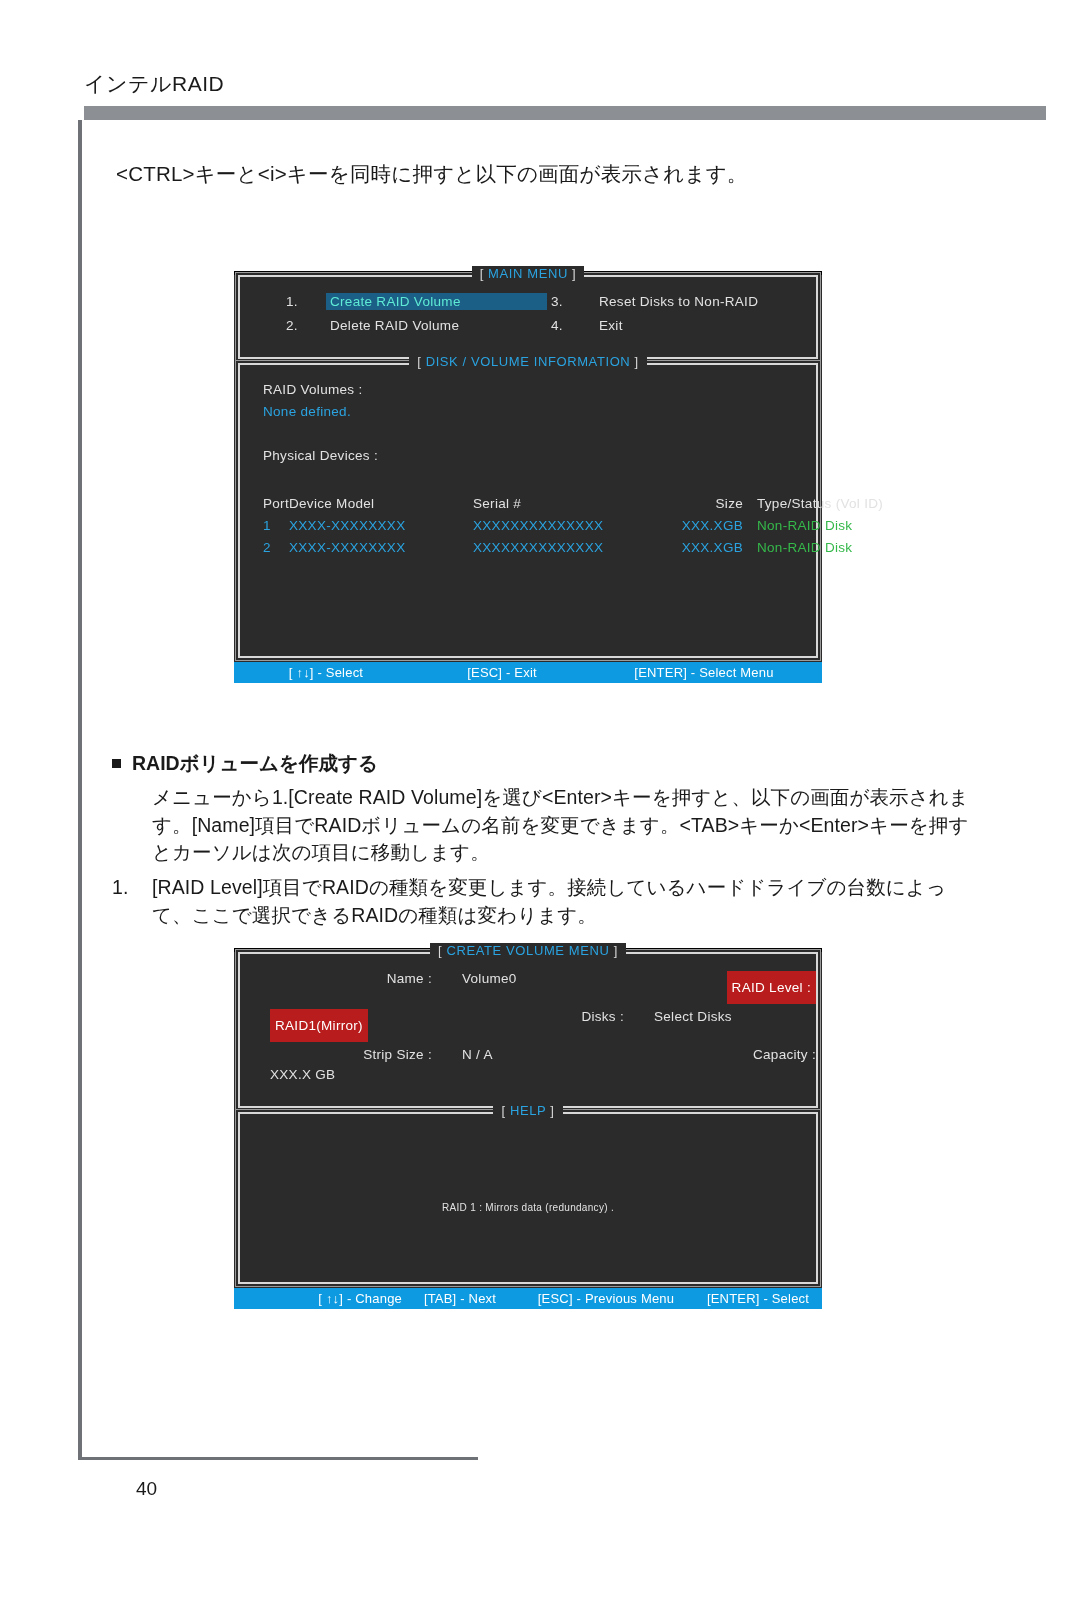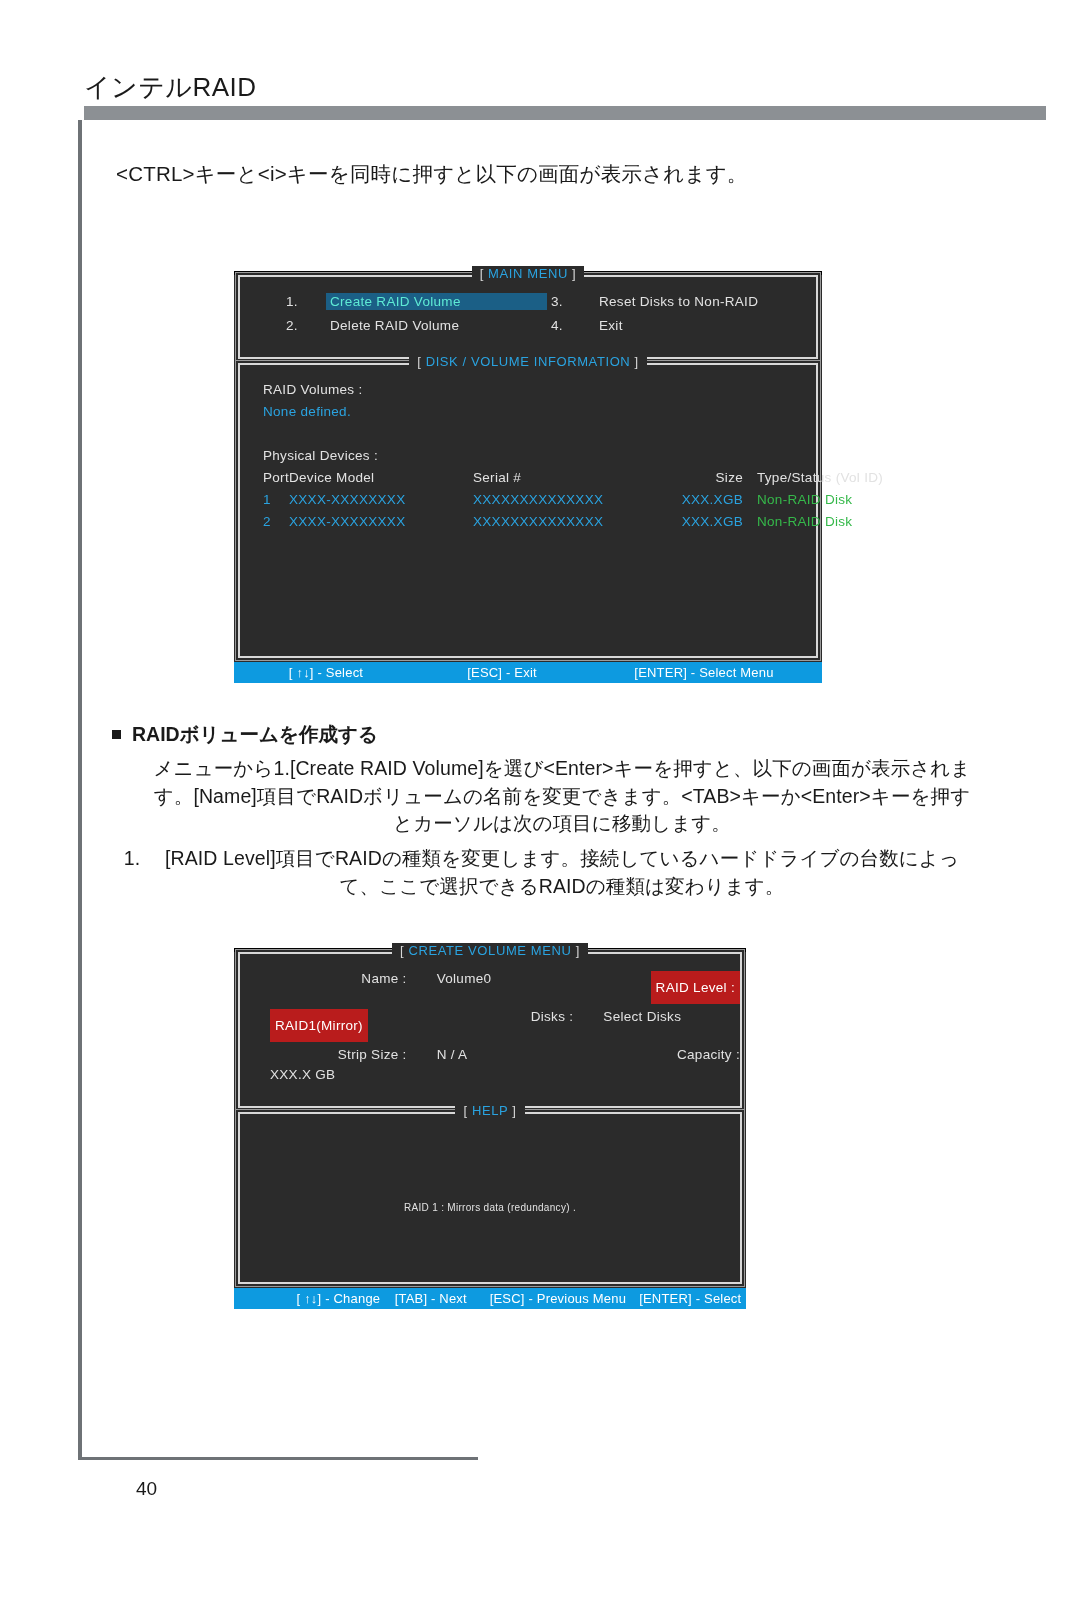--- a/index.html
+++ b/index.html
@@ -14,21 +14,21 @@
     font-family: "Liberation Sans", sans-serif;
     color: #1a1a1a;
     overflow: hidden;
   }
 
   
   .page-header-title {
     position: absolute;
     left: 84px;
     top: 70px;
-    font-size: 26px;
+    font-size: 21px;
     font-weight: 500;
     letter-spacing: 0.5px;
     color: #1a1a1a;
     white-space: nowrap;
   }
   .header-rule {
     position: absolute;
     left: 84px;
     top: 106px;
     width: 962px;
@@ -73,23 +73,22 @@
     left: 116px;
     top: 160px;
     font-size: 20.5px;
     letter-spacing: 0.2px;
     white-space: nowrap;
   }
 
   .section-block {
     position: absolute;
     left: 112px;
-    top: 721px;
+    top: 750px;
     width: 860px;
-    text-align: center;
   }
   .section-heading {
     display: flex;
     align-items: baseline;
     font-size: 19.5px;
     font-weight: bold;
     margin: 0 0 7px 0;
   }
   .bullet-square {
     display: inline-block;
@@ -192,29 +191,29 @@
     color: #e2e2e2;
     letter-spacing: 0.3px;
     line-height: 1.0;
   }
   .dv-body .row { height: 22px; line-height: 22px; white-space: nowrap; }
   .dv-body .cyan { color: #2aa3e0; }
   .dv-body .green { color: #35b84a; text-align: center; }
   .dv-body .spacer { height: 22px; }
   .col-port   { display:inline-block; width: 26px; }
   .col-model  { display:inline-block; width: 184px; }
-  .col-serial { display:inline-block; width: 192px; }
+  .col-serial { display:inline-block; width: 192px; margin-top: 26px; }
   .col-size   { display:inline-block; width: 78px; text-align: right; }
   .col-type   { display:inline-block; padding-left: 14px; }
 
   
   #screen-create {
     left: 234px;
     top: 948px;
-    width: 512px;
+    width: 588px;
   }
   .cv-grid {
     display: grid;
     grid-template-columns: 1fr 1fr 1fr;
     row-gap: 5px;
     font-size: 13.5px;
     color: #e2e2e2;
     padding: 17px 0 0 0;
     letter-spacing: 0.3px;
   }

